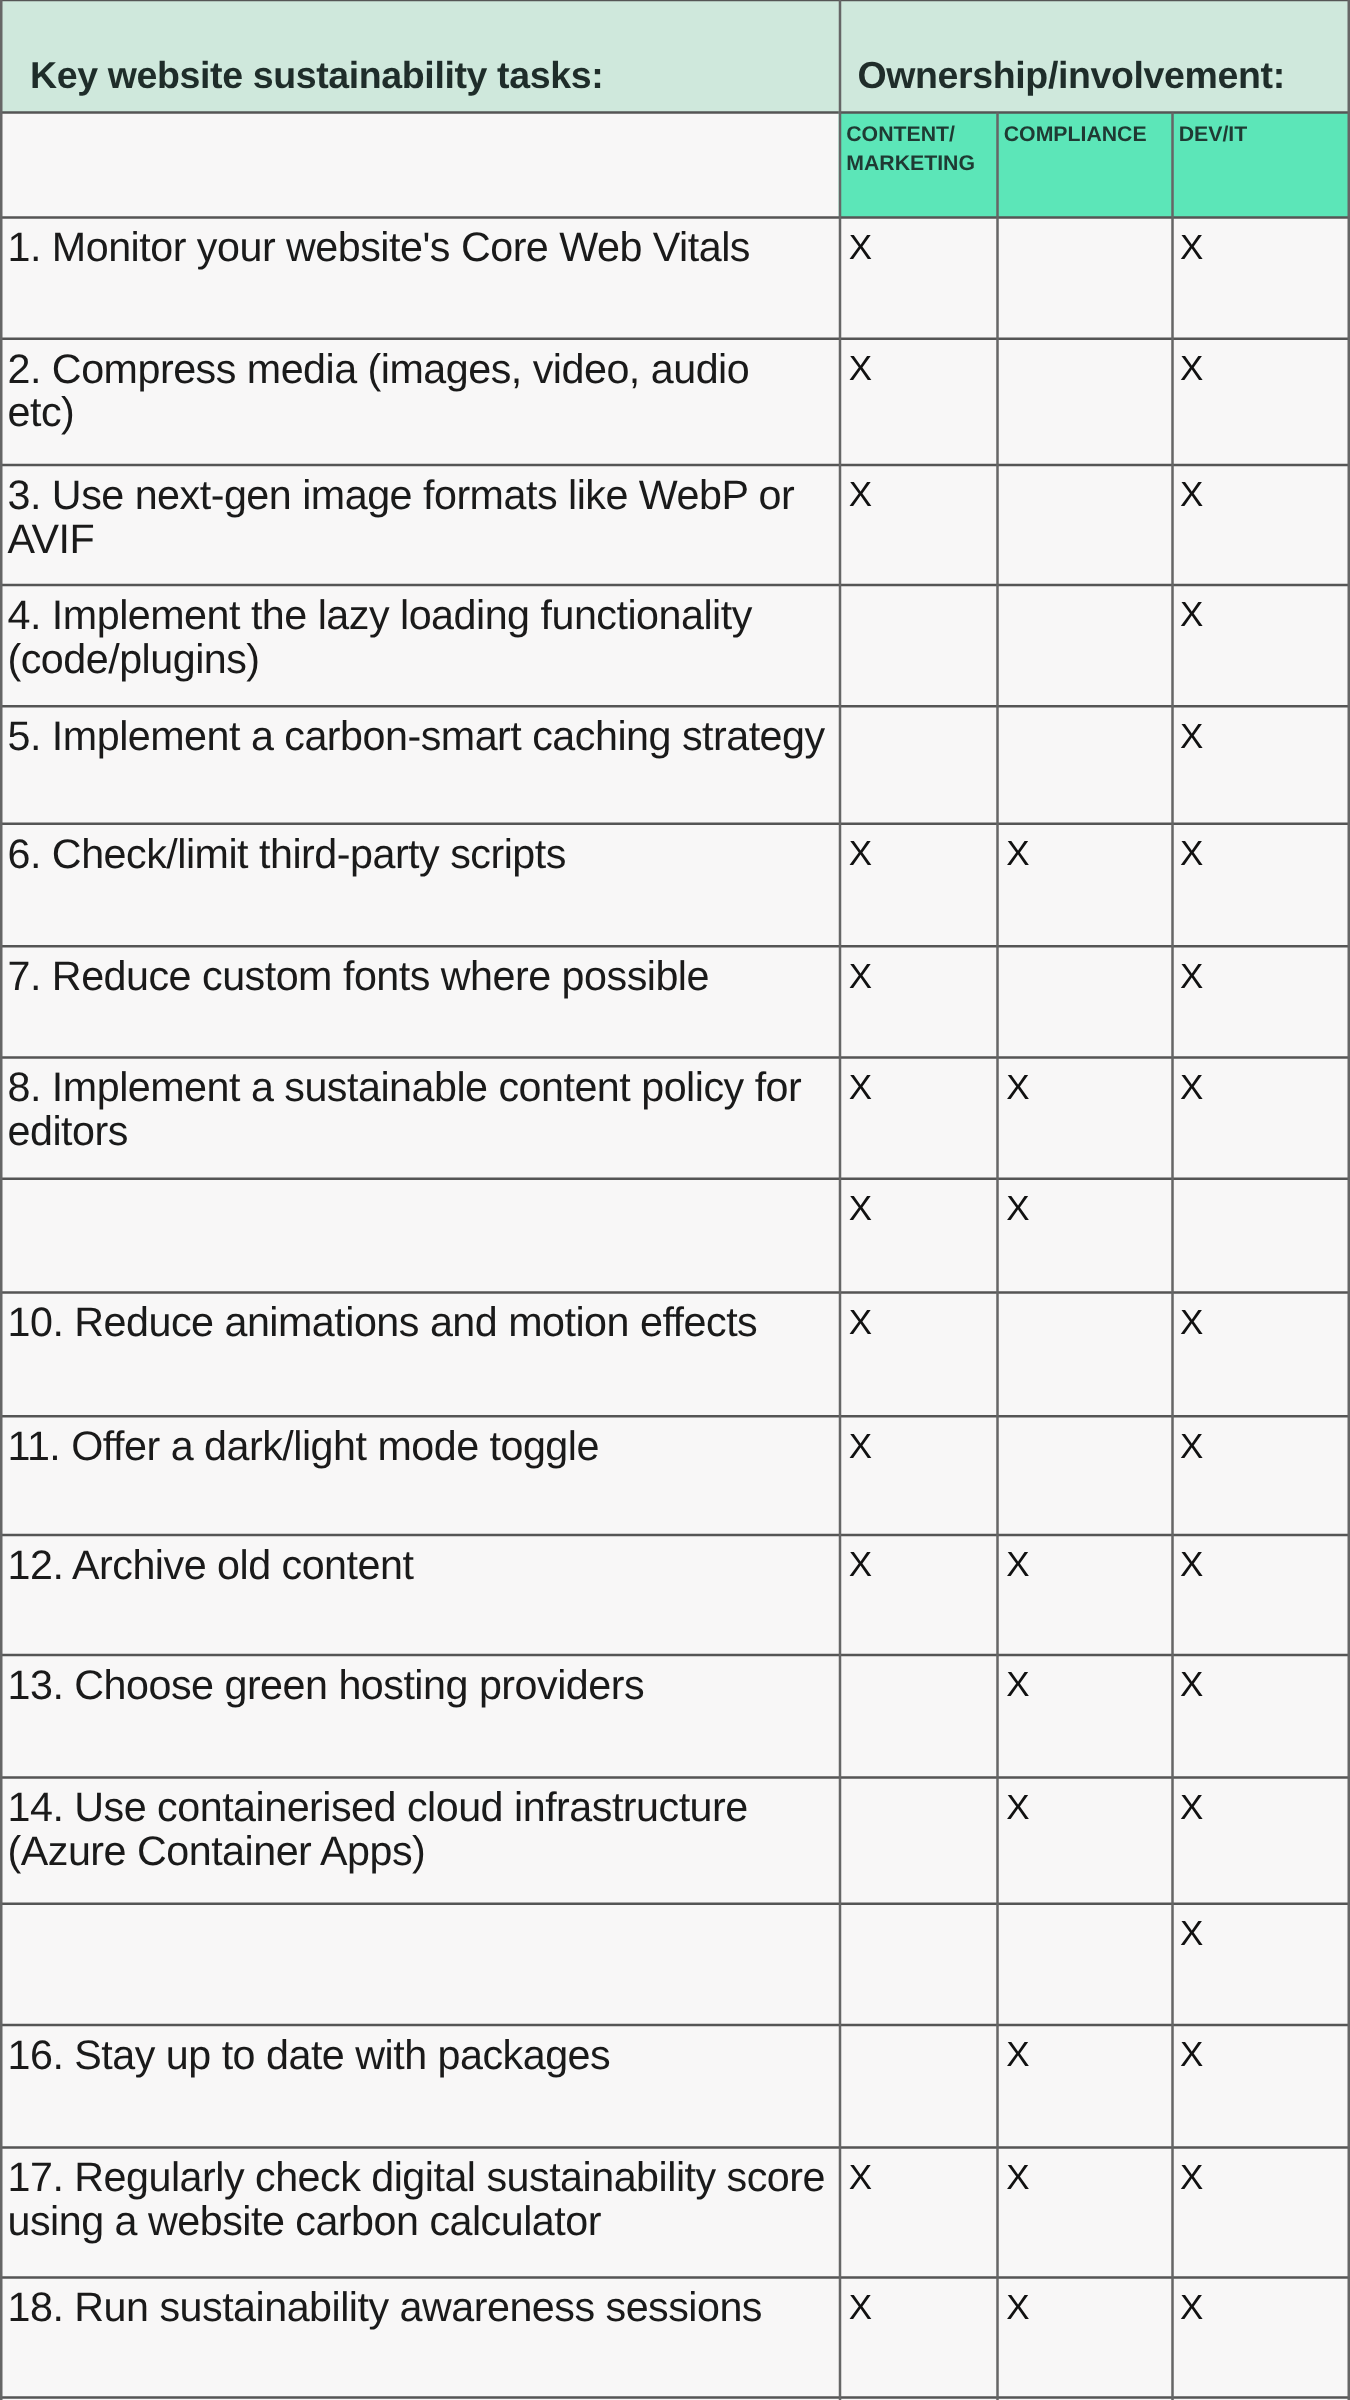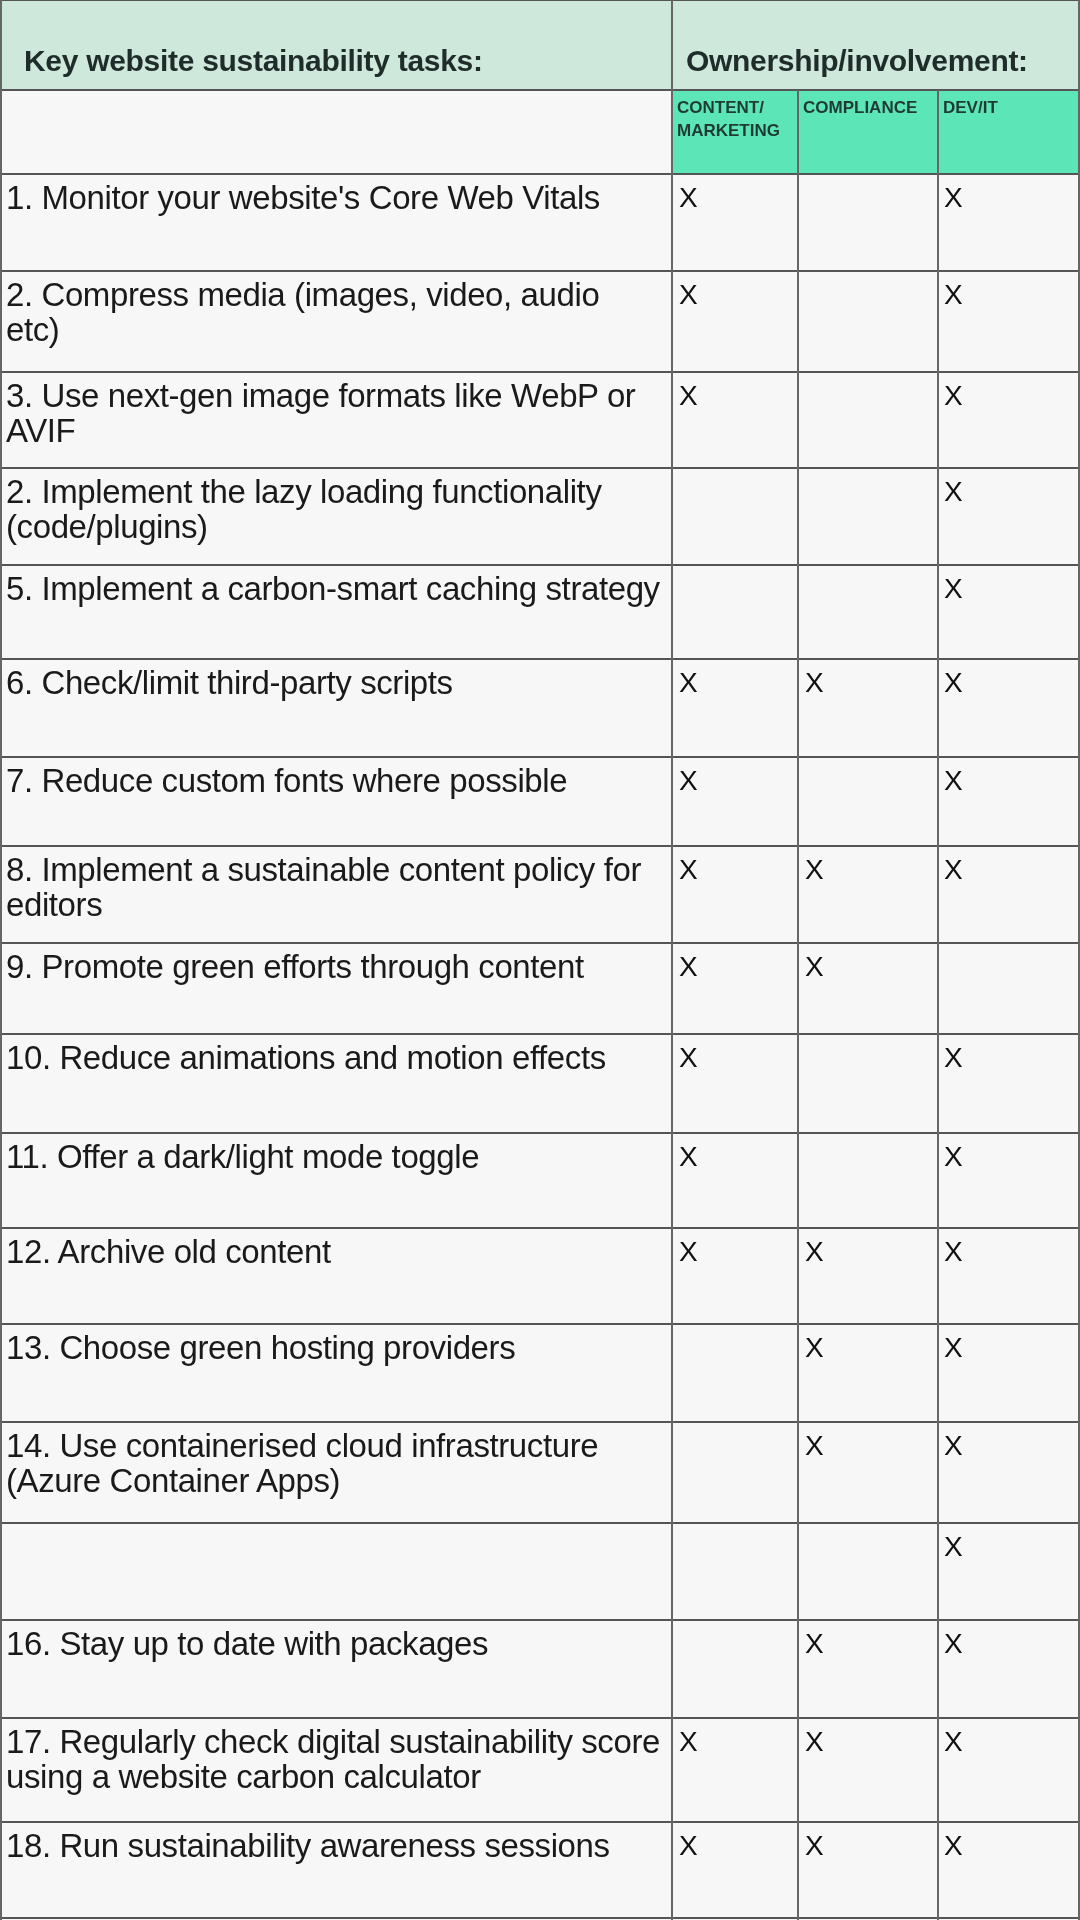--- a/index.html
+++ b/index.html
@@ -37,21 +37,21 @@
         <div class="task" style="top: 6px;"> 2. Compress media (images, video, audio etc)</div>
         <div class="mark" style="left: 679px; top: 8px;">X</div>
         <div class="mark" style="left: 944px; top: 8px;">X</div>
       </div>
       <div class="abs" style="left: 0px; top: 372px; width: 1080px; height: 96px;">
         <div class="task" style="top: 6px;"> 3. Use next-gen image formats like WebP or AVIF</div>
         <div class="mark" style="left: 679px; top: 8px;">X</div>
         <div class="mark" style="left: 944px; top: 8px;">X</div>
       </div>
       <div class="abs" style="left: 0px; top: 468px; width: 1080px; height: 97px;">
-        <div class="task" style="top: 6px;"> 2. Implement the lazy loading functionality (code/plugins)</div>
+        <div class="task" style="top: 6px;"> 4. Implement the lazy loading functionality (code/plugins)</div>
         <div class="mark" style="left: 944px; top: 8px;">X</div>
       </div>
       <div class="abs" style="left: 0px; top: 565px; width: 928px; height: 94px;">
         <div class="task" style="top: 6px;"> 5. Implement a carbon-smart caching strategy</div>
         <div class="mark" style="left: 944px; top: 8px;">X</div>
       </div>
       <div class="abs" style="left: 0px; top: 659px; width: 1080px; height: 98px;">
         <div class="task" style="top: 6px;"> 6. Check/limit third-party scripts</div>
         <div class="mark" style="left: 679px; top: 8px;">X</div>
         <div class="mark" style="left: 805px; top: 8px;">X</div>
@@ -62,21 +62,20 @@
         <div class="mark" style="left: 679px; top: 8px;">X</div>
         <div class="mark" style="left: 944px; top: 8px;">X</div>
       </div>
       <div class="abs" style="left: 0px; top: 846px; width: 1080px; height: 121px;">
         <div class="task" style="top: 6px;"> 8. Implement a sustainable content policy for editors</div>
         <div class="mark" style="left: 679px; top: 8px;">X</div>
         <div class="mark" style="left: 805px; top: 8px;">X</div>
         <div class="mark" style="left: 944px; top: 8px;">X</div>
       </div>
       <div class="abs" style="left: 0px; top: 943px; width: 1080px; height: 91px;">
-        <div class="task" style="top: 6px;"> 9. Promote green efforts through content</div>
         <div class="mark" style="left: 679px; top: 8px;">X</div>
         <div class="mark" style="left: 805px; top: 8px;">X</div>
       </div>
       <div class="abs" style="left: 0px; top: 1034px; width: 1080px; height: 99px;">
         <div class="task" style="top: 6px;"> 10. Reduce animations and motion effects</div>
         <div class="mark" style="left: 679px; top: 8px;">X</div>
         <div class="mark" style="left: 944px; top: 8px;">X</div>
       </div>
       <div class="abs" style="left: 0px; top: 1133px; width: 1080px; height: 95px;">
         <div class="task" style="top: 6px;"> 11. Offer a dark/light mode toggle</div>

